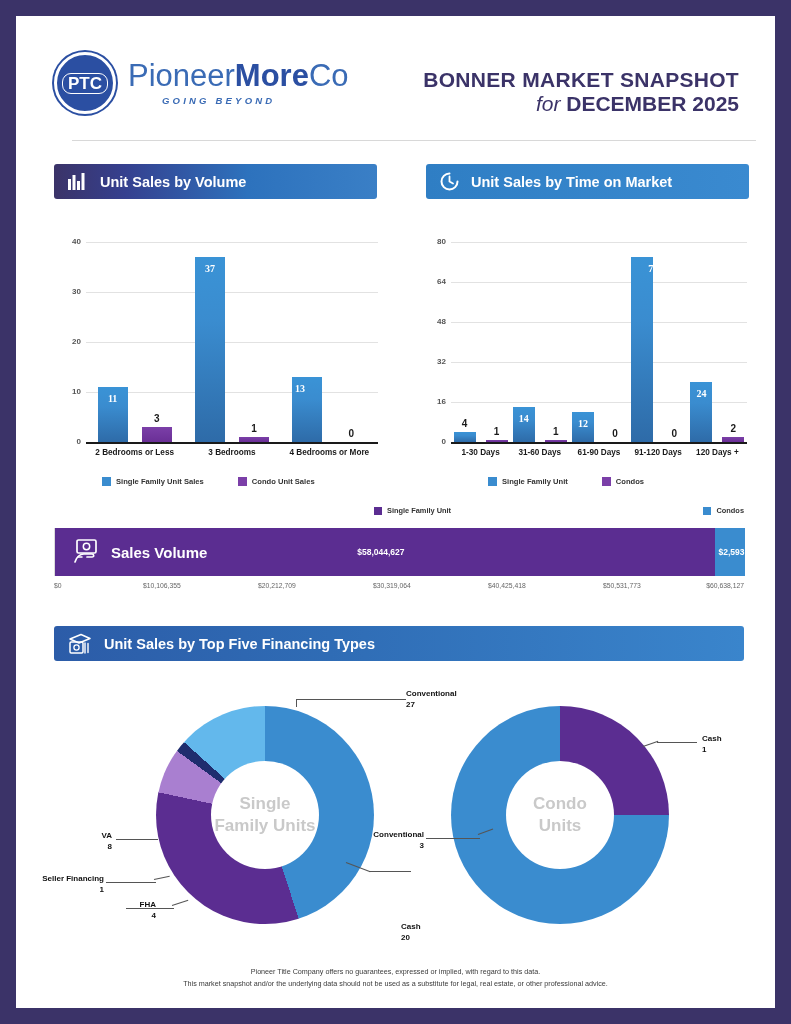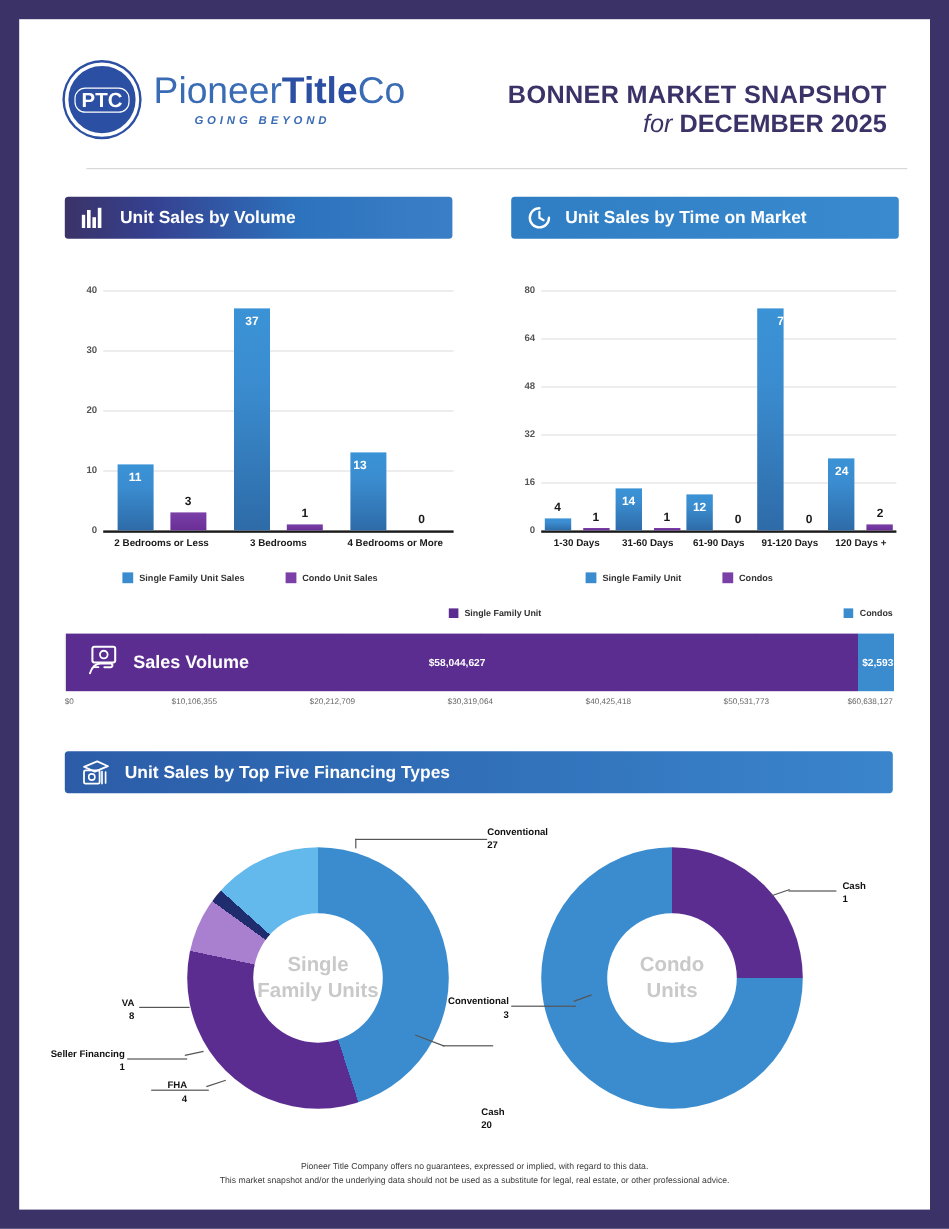--- a/index.html
+++ b/index.html
@@ -70,21 +70,21 @@
   .ytick {
     position:absolute; font-size:8px; color:#555; text-align:right;
     width:22px; font-weight:bold;
   }
   .bar { position:absolute; bottom:0; }
   .bar.sf { background: linear-gradient(to bottom, #3a93d6 0%, #3a8ccf 35%, #2e6ba8 100%); }
   .bar.condo { background: linear-gradient(to bottom, #7b3fa8 0%, #6a2f96 100%); }
   .bar-val {
     position:absolute; font-size:10px; font-weight:bold; text-align:center;
   }
-  .bar-val.inside { color:#ffffff; }
+  .bar-val.inside { color:#ffffff;font-family:Liberation Serif, serif; }
   .bar-val.outside { color:#1a1a1a; }
   .xcat {
     position:absolute; font-size:8.2px; font-weight:bold; color:#1a1a1a;
     text-align:center;
   }
   .legend { position:absolute; display:flex; gap:34px; }
   .legend-item { display:flex; align-items:flex-start; font-size:7.6px; font-weight:bold; color:#333; }
   .sw { width:9px; height:9px; margin-right:5px; display:inline-block; }
   .sw.sf { background:#3a8ccf; }
   .sw.cd { background:#7b3fa8; }
@@ -137,21 +137,21 @@
 <body>
 
 <div class="page">
 
   <div class="header">
     <div class="logo-wrap">
       <div class="logo-circle">
         <span class="ptc">PTC</span>
       </div>
       <div class="logo-text">
-        <div class="logo-name"><span class="pioneer">Pioneer</span><span class="title">Title</span><span class="co">Co</span></div>
+        <div class="logo-name"><span class="pioneer">Pioneer</span><span class="title">More</span><span class="co">Co</span></div>
         <div class="logo-tag">GOING  BEYOND</div>
       </div>
     </div>
     <div class="title-block">
       <div class="title-line1">BONNER MARKET SNAPSHOT</div>
       <div class="title-line2"><span class="for">for </span><span class="mo">DECEMBER 2025</span></div>
     </div>
     <div class="hrule"></div>
   </div>
 

